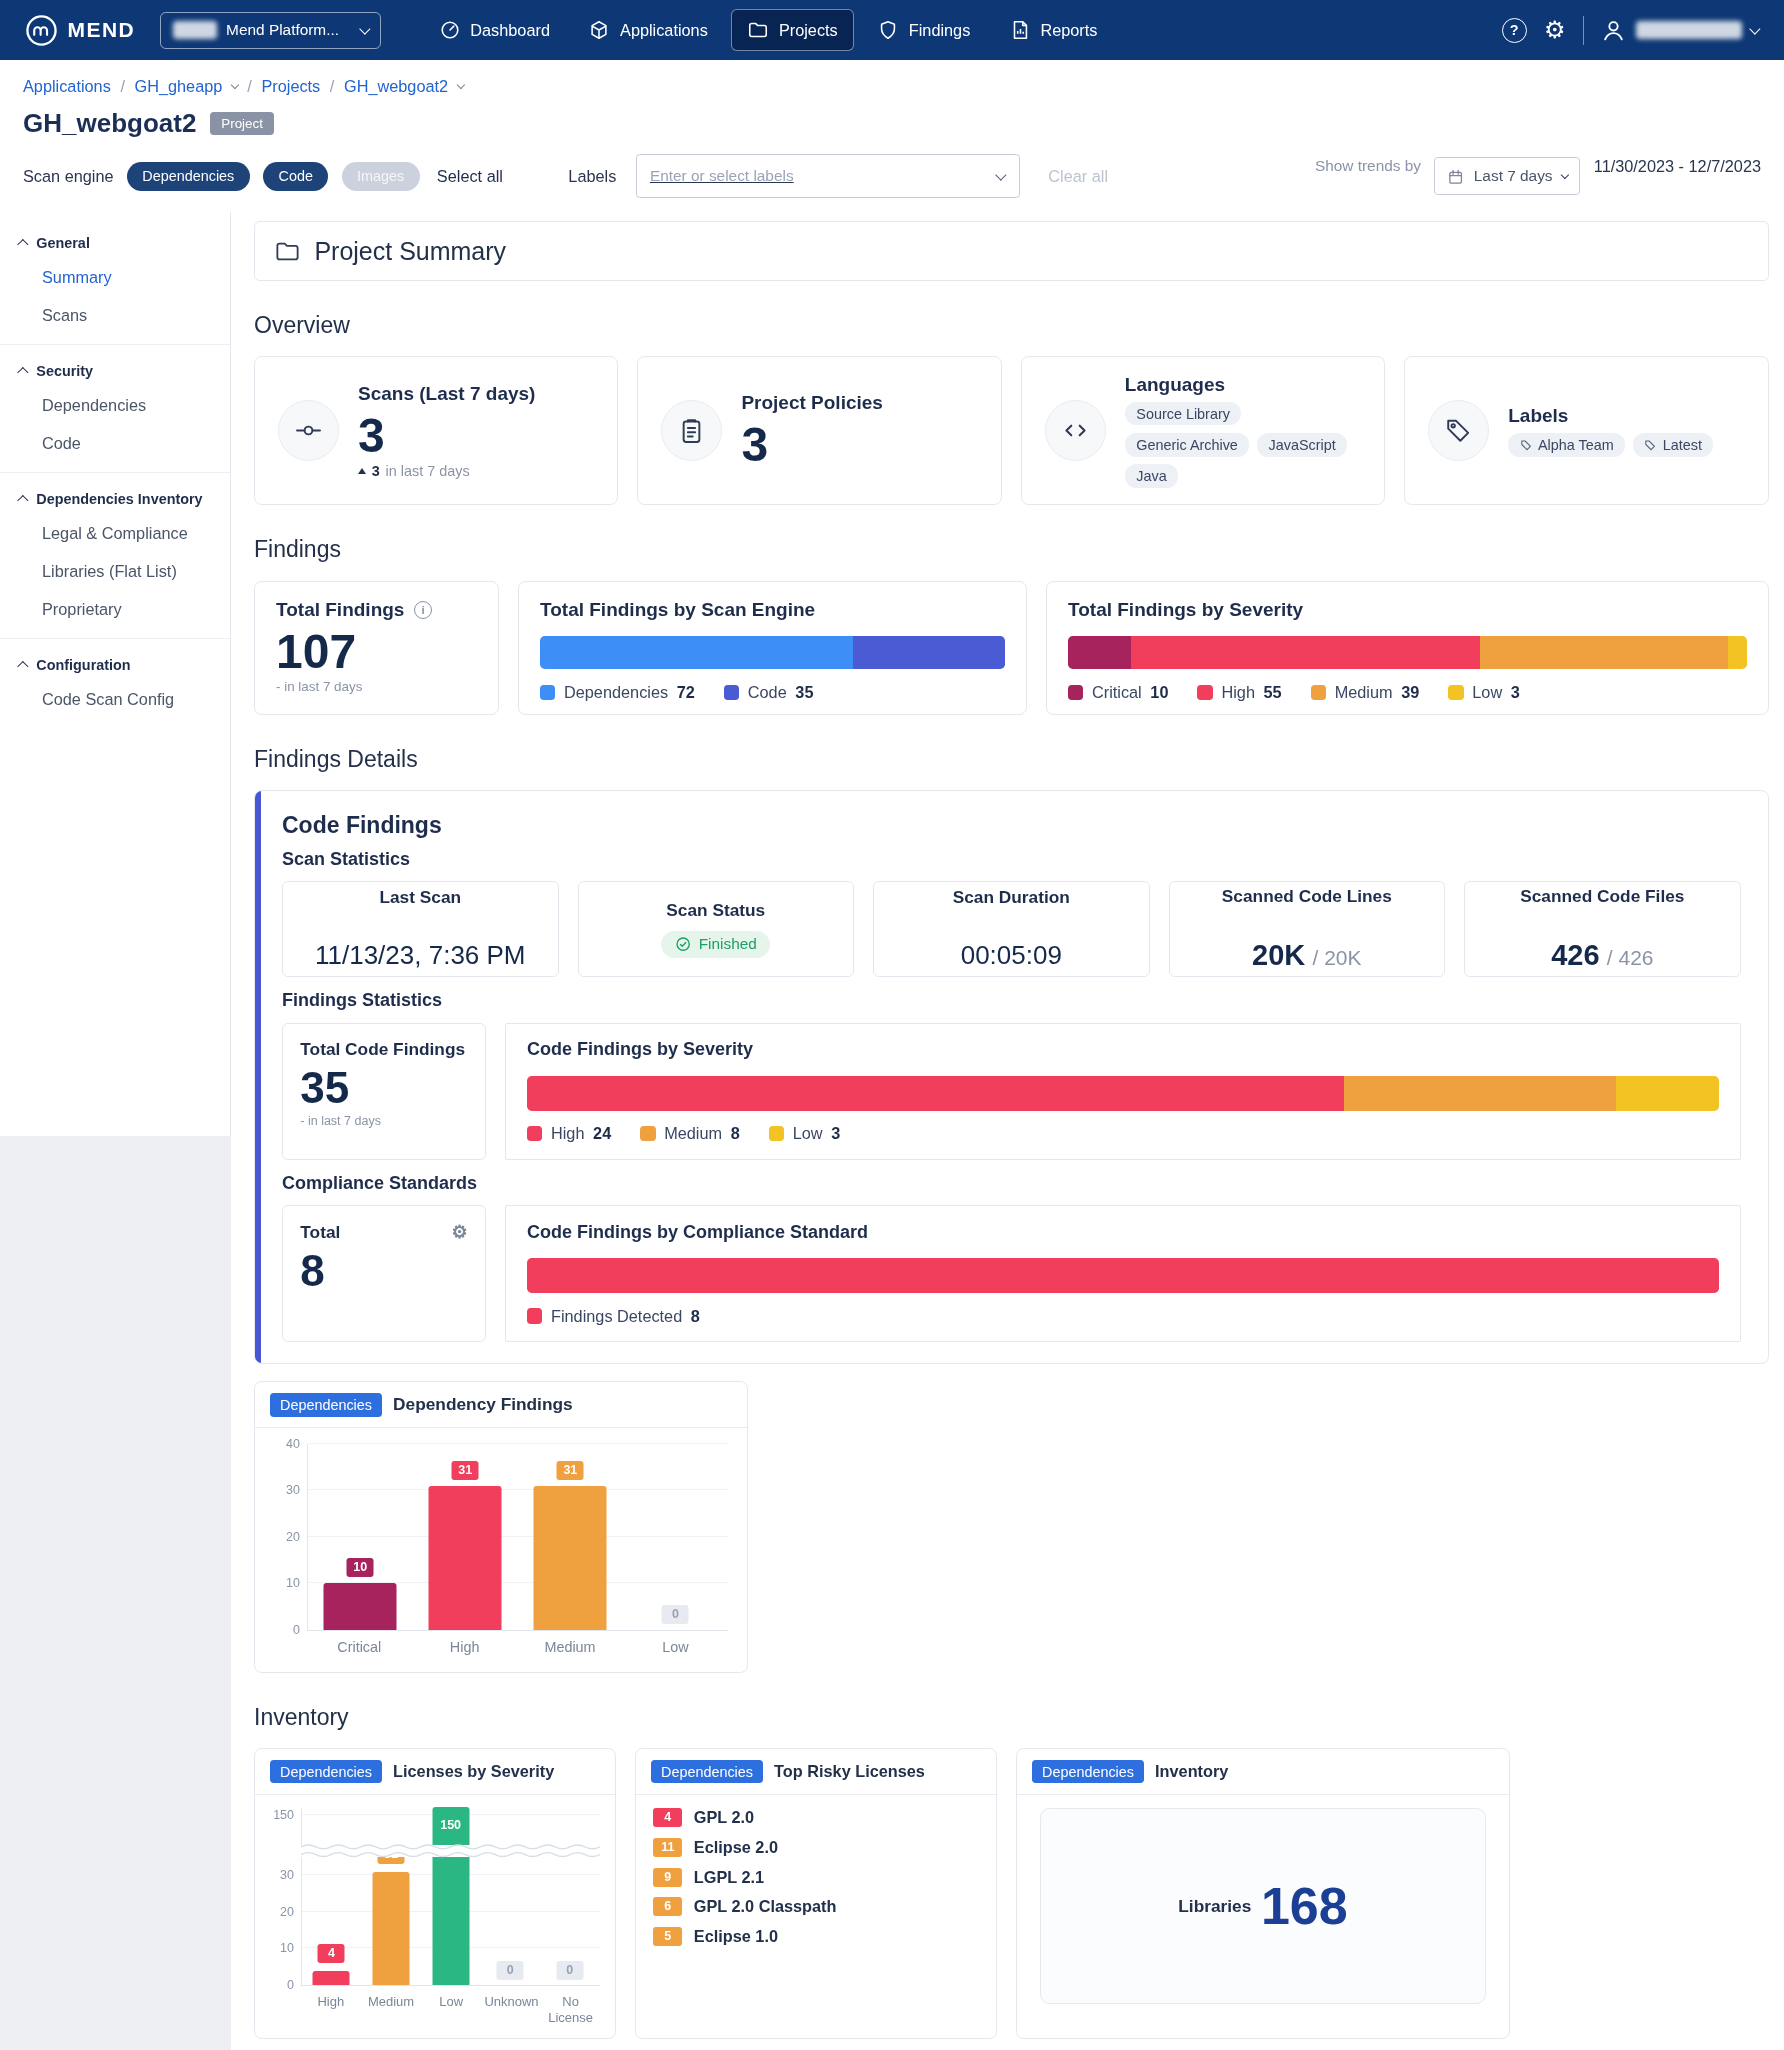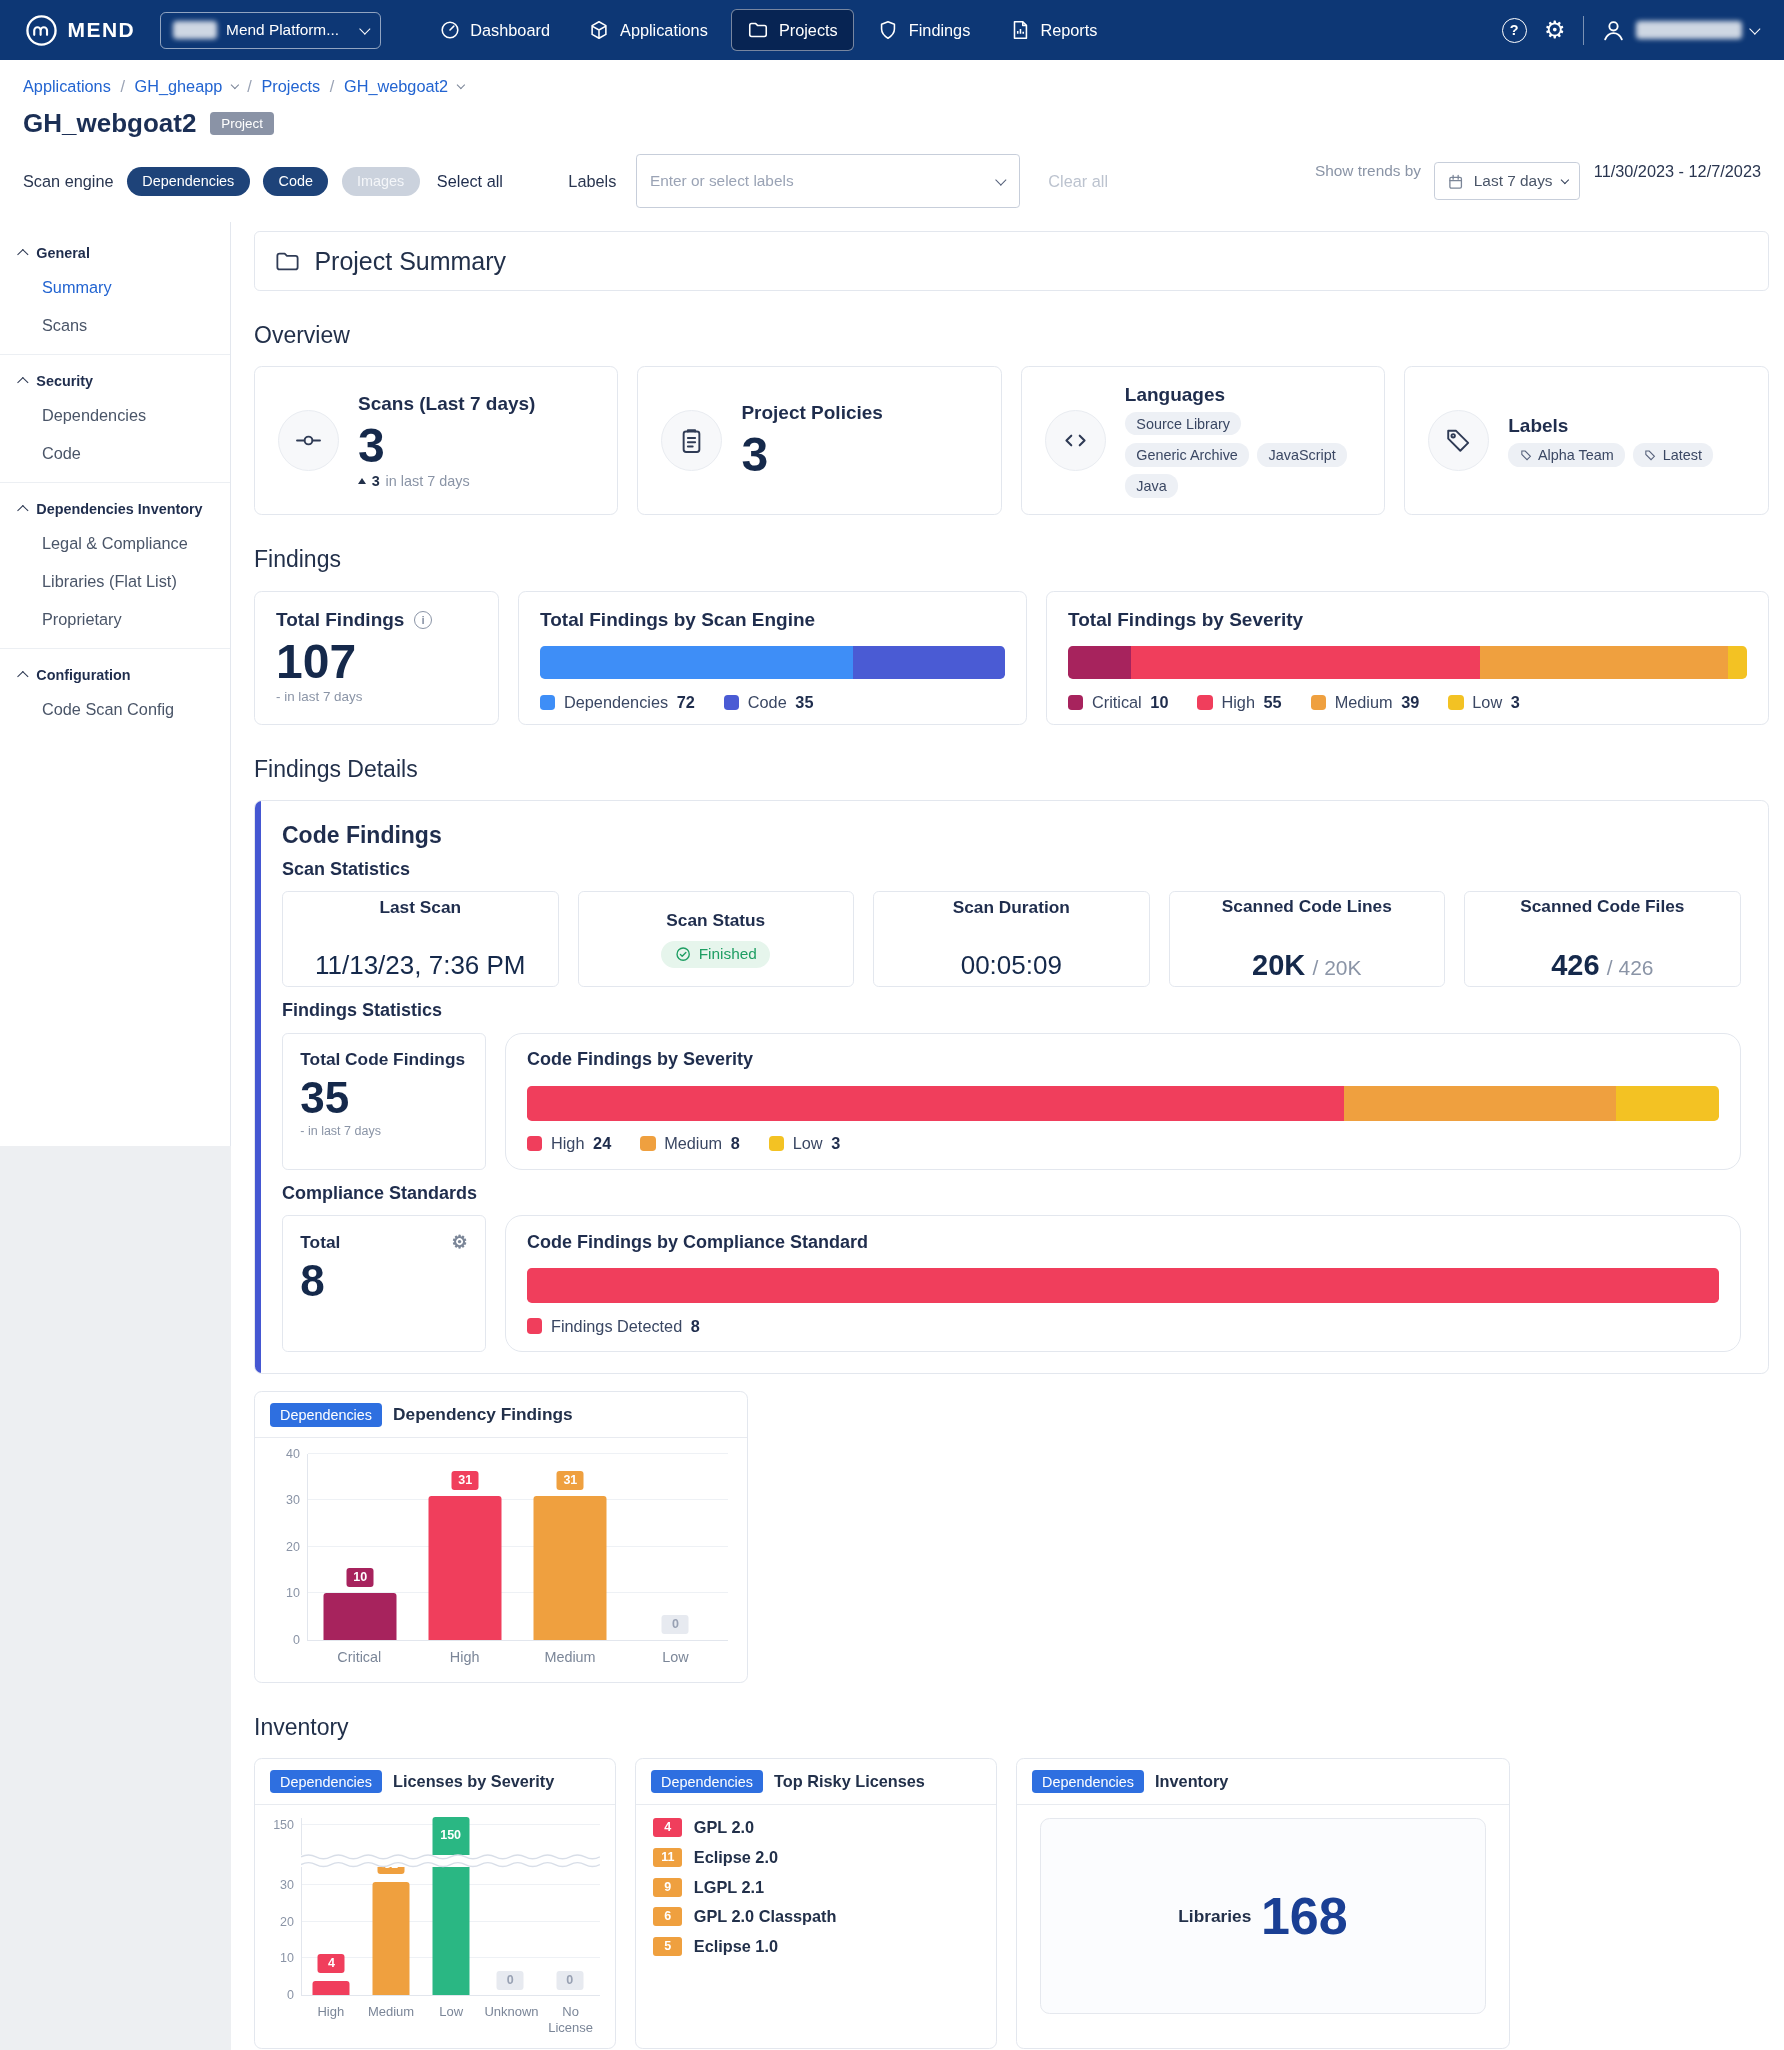--- a/index.html
+++ b/index.html
@@ -35,21 +35,21 @@
   .crumbs .sep{color:#9AA3B5;}
   .crumbs .cv{color:#7B8698;}
   .titlerow{display:flex;align-items:center;gap:13.4px;padding:5.8px 23px 3.8px;}
   .ptitle{font-size:26px;font-weight:bold;color:#1B2F55;}
   .pbadge{background:#8A93A6;color:#fff;font-size:13.4px;border-radius:3.8px;padding:3.8px 11.5px;}
   .filters{display:flex;align-items:center;padding:11.5px 23px 13.4px;font-size:16.3px;gap:13.4px;}
   .pill{height:29px;border-radius:14.4px;padding:0 15.4px;display:inline-flex;align-items:center;font-size:14.4px;background:#1E4379;color:#fff;cursor:pointer;}
   .pill.dis{background:#CBD2DD;color:#F4F6F9;}
   .selall{color:#1F2D4D;cursor:pointer;margin-left:3.8px;}
   .lbl-muted{color:#2A3650;}
-  .lab-input{width:384px;height:54px;border:1px solid #C7CEDA;border-radius:3.8px;display:flex;align-items:center;padding:0 13.4px;margin-left:5.8px;}
+  .lab-input{width:384px;height:44px;border:1px solid #C7CEDA;border-radius:3.8px;display:flex;align-items:center;padding:0 13.4px;margin-left:5.8px;text-decoration:underline;}
   .lab-input input{border:none;outline:none;flex:1;font-size:15.4px;color:#2A3650;font-family:"Liberation Sans",sans-serif;}
   .lab-input input::placeholder{color:#9AA3B5;}
   .lab-input .cv{color:#55607A;}
   .clear{color:#BCC3CF;margin-left:15.4px;cursor:pointer;}
   .trends{margin-left:auto;display:flex;align-items:flex-start;gap:13.4px;}
   .trends .cap{color:#8A94A6;font-size:15.4px;}
   .drop{display:flex;align-items:center;gap:9.6px;border:1px solid #C7CEDA;border-radius:3.8px;height:38px;padding:0 11.5px;font-size:15.4px;color:#4A5568;cursor:pointer;}
   .dates{font-size:16.3px;color:#2A3650;}
   
   .layout{position:relative;min-height:1844px;}
@@ -105,21 +105,21 @@
   .statlab{font-size:17.3px;font-weight:bold;color:#1F2D4D;}
   .statval{font-size:26px;font-weight:500;color:#15294B;margin-top:22px;}
   .statval .big{font-size:29px;font-weight:bold;}
   .statval .suf{font-size:21px;color:#8A94A6;font-weight:normal;}
   .okpill{display:inline-flex;align-items:center;gap:7.7px;background:#E6F5EC;color:#1E9E63;font-size:15.4px;border-radius:14.4px;padding:4.8px 13.4px;}
   .two{display:grid;grid-template-columns:204px 1fr;gap:19px;}
   .minibox{border:1px solid #E3E7EE;border-radius:5.8px;padding:15.4px 17.3px;}
   .minibox .t{font-size:17.3px;font-weight:bold;color:#1F2D4D;}
   .minibox .n{font-size:44px;font-weight:bold;color:#15294B;line-height:1.1;margin-top:3.8px;}
   .minibox .note{font-size:12.5px;}
-  .barbox{border:1px solid #E3E7EE;border-radius:17px;padding:15.4px 21px;}
+  .barbox{border:1px solid #E3E7EE;border-radius:2px;padding:15.4px 21px;}
   .barbox .t{font-size:18px;font-weight:bold;color:#1F2D4D;}
   .gear-sm{color:#7B8698;font-size:18px;cursor:pointer;line-height:1;}
   .gear-sm::after{content:"⚙";}
   
   .panel{border:1px solid #E3E7EE;border-radius:7.7px;background:#fff;}
   .panel-h{display:flex;align-items:center;gap:11.5px;padding:8.6px 15.4px;border-bottom:1px solid #E8EBF0;min-height:46px;}
   .bluepill{background:#2E6FE0;color:#fff;font-size:14.4px;font-weight:500;padding:3.8px 9.6px;border-radius:3.8px;}
   .panel-t{font-size:17.3px;font-weight:bold;color:#22304A;}
   .depcard{width:494px;margin-top:17.3px;}
   .chartwrap{padding:15.4px 19px 15.4px 9.6px;}

